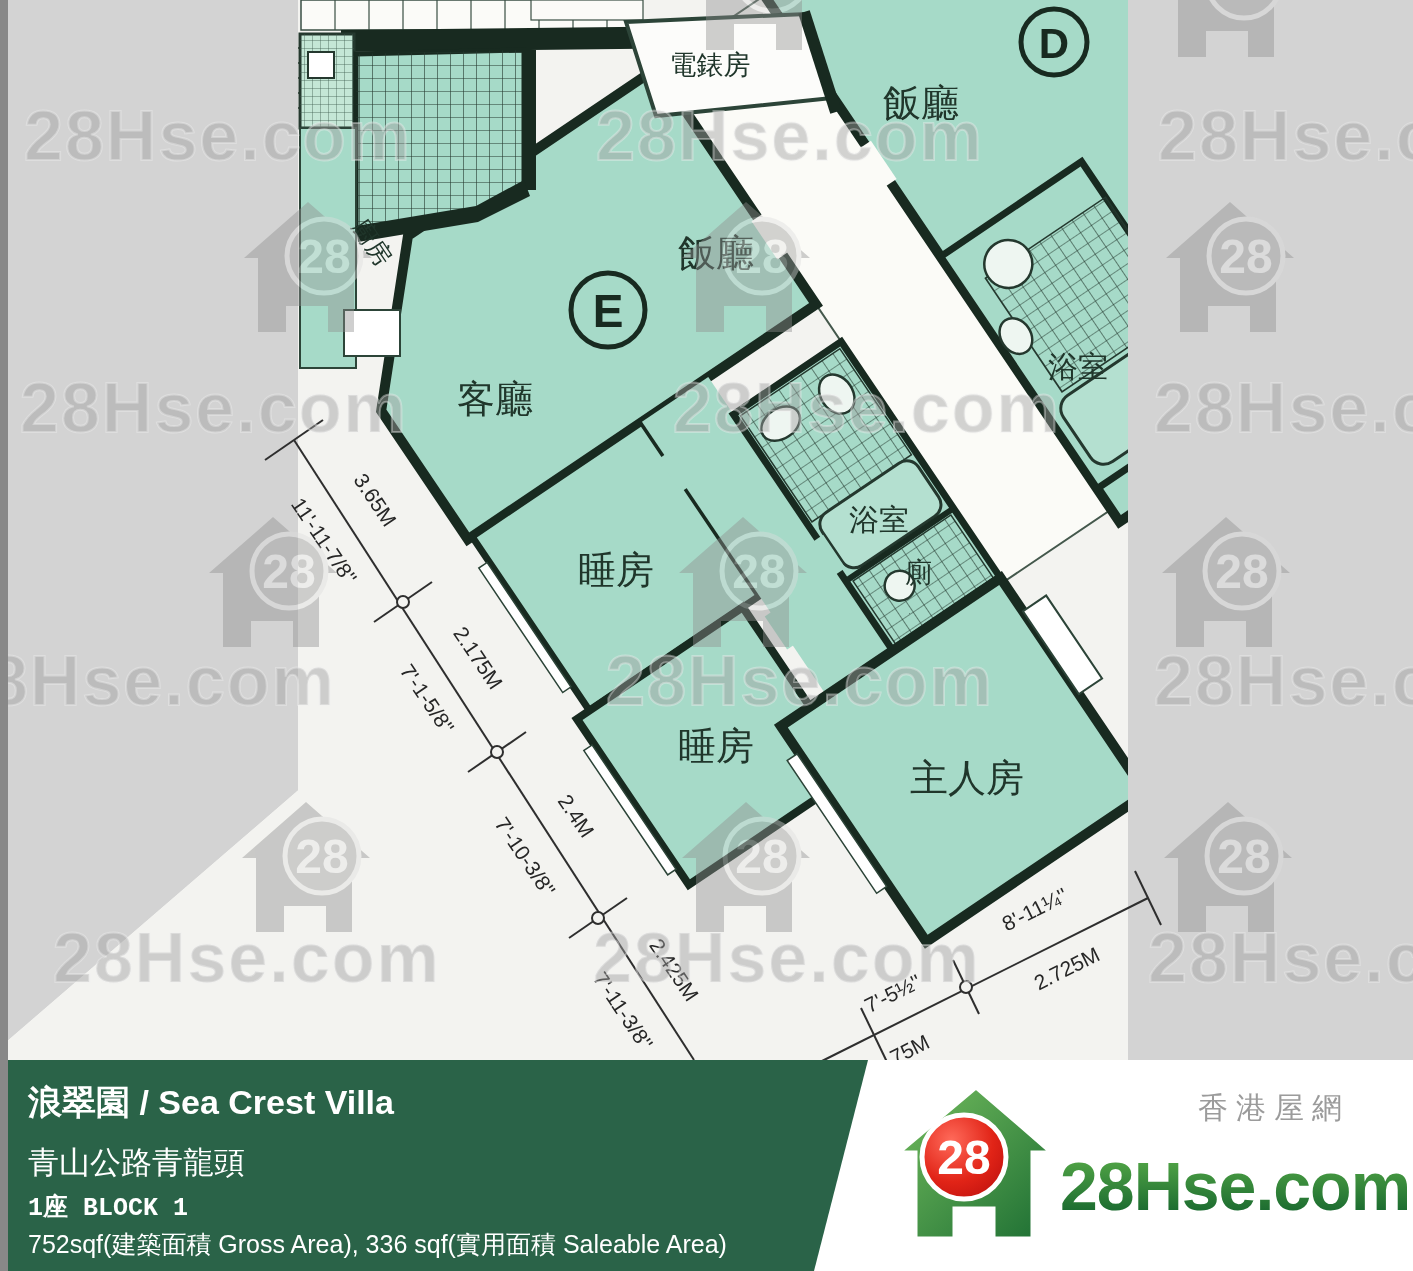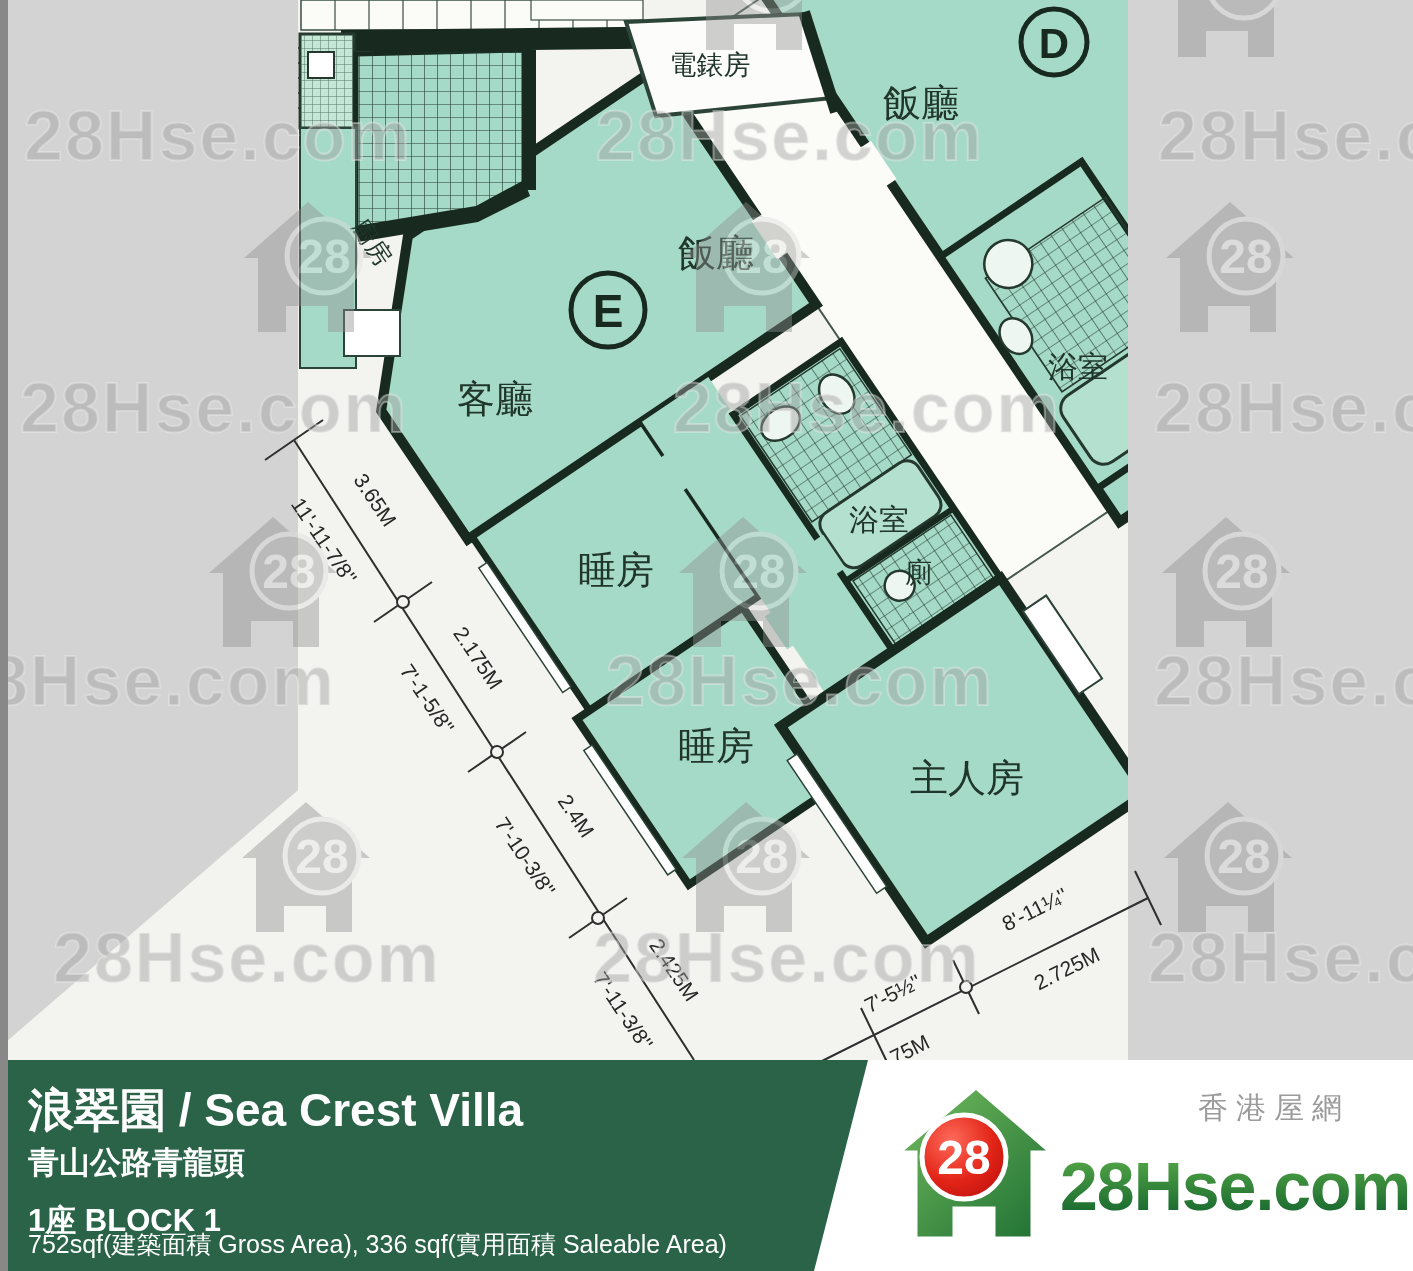--- a/index.html
+++ b/index.html
@@ -7,23 +7,23 @@
     position:relative;width:1413px;height:1271px;overflow:hidden;
     background:#d3d3d3;font-family:"Liberation Sans",sans-serif;margin-left:8px;
   }
   .stage svg text{font-family:"Liberation Sans",sans-serif;}
   .banner-row{position:absolute;left:0;top:1060px;width:1413px;height:211px;background:#ffffff;}
   .banner-green{
     position:absolute;left:0;top:0;width:880px;height:211px;background:#2a6348;
     clip-path:polygon(0 0,860px 0,806px 211px,0 211px);color:#fff;
   }
   .bn{position:absolute;left:20px;white-space:nowrap;}
-  .bn-title{top:20px;font-size:46px;font-weight:bold;}
-  .bn-addr{top:82px;font-size:31px;font-weight:bold;}
-  .bn-block{top:140px;font-size:31px;font-weight:bold;}
+  .bn-title{top:20px;font-size:34px;font-weight:bold;}
+  .bn-addr{top:82px;font-size:31px;font-weight:normal;}
+  .bn-block{top:130px;font-size:25px;font-weight:bold;font-family:Liberation Mono, monospace;}
   .bn-area{top:168px;font-size:25px;}
   .logo-svg{position:absolute;left:890px;top:0;}
 </style>
 </head>
 <body>
 
 <div class="stage">
 
 <svg width="1413" height="1271" viewBox="0 0 1413 1271">
   <defs>

